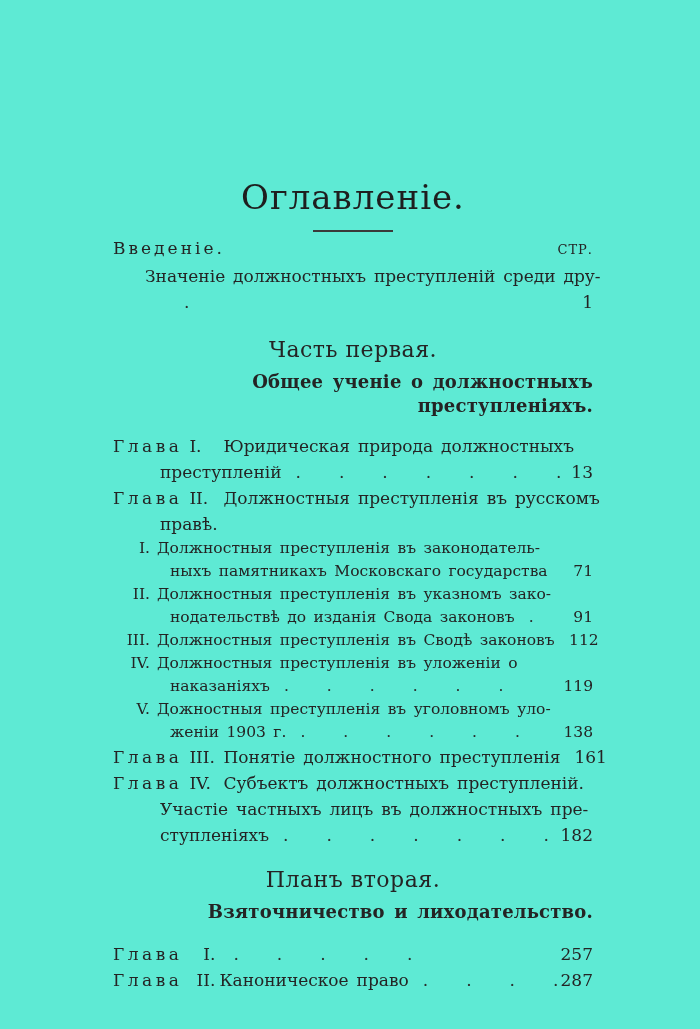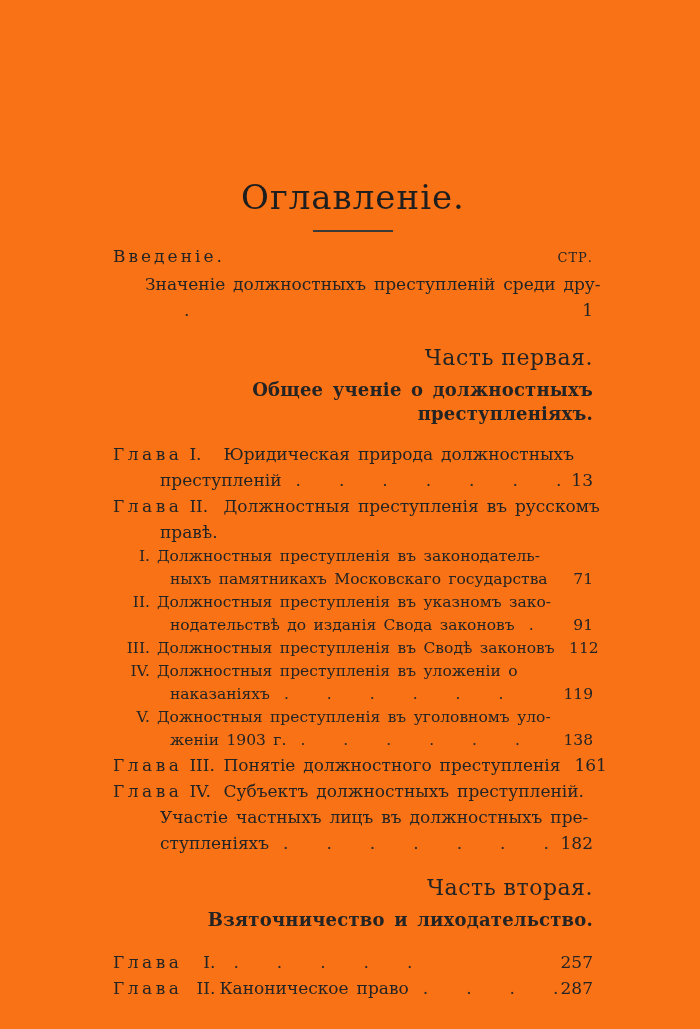--- a/index.html
+++ b/index.html
@@ -4,21 +4,21 @@
 <style>
   html, body {
     margin: 0;
     padding: 0;
     background: #ffffff;
   }
   .page {
     position: relative;
     width: 700px;
     height: 1029px;
-    background: #f97316;
+    background: #5eead4;
     color: #242424;
     font-family: "DejaVu Serif", serif;
     overflow: hidden;
   }
   .content {
     position: absolute;
     left: 113px;
     top: 0;
     width: 480px;
     padding-top: 176px;
@@ -36,32 +36,32 @@
     background: #3a3a3a;
     margin: 12px auto 0 auto;
   }
   .row {
     display: flex;
     align-items: baseline;
     white-space: nowrap;
     line-height: 26px;
     font-size: 17px;
   }
-  .header-row { margin-top: 11px; justify-content: space-between; }
+  .header-row { margin-top: 3px; justify-content: space-between; }
   .intro-heading { letter-spacing: 3px; }
   .col-header {
     font-size: 13px;
     letter-spacing: 1px;
     align-self: flex-start;
     margin-top: 2px;
   }
   .indent1 { padding-left: 32px; }
   .indent2 { padding-left: 57px; }
   .part-heading {
-    text-align: right;
+    text-align: center;
     font-size: 22px;
     line-height: 30px;
     margin-top: 20px;
     letter-spacing: 0.5px;
   }
   .part-subtitle {
     text-align: right;
     font-size: 18px;
     font-weight: bold;
     line-height: 24px;
@@ -212,21 +212,21 @@
       <div class="row cont">
         <span class="txt">Участіе частныхъ лицъ въ должностныхъ пре-</span>
       </div>
       <div class="row cont">
         <span class="txt">ступленіяхъ</span>
         <span class="leaders">.......</span>
         <span class="pagenum">182</span>
       </div>
     </div>
 
-    <div class="part-heading gap-lg">Часть вторая.</div>
+    <div class="part-heading gap-lg">Планъ вторая.</div>
     <div class="part-subtitle">Взяточничество и лиходательство.</div>
 
     <div class="chapters gap-lg">
       <div class="row">
         <span class="ch-label">Глава</span>
         <span class="ch-num num-r">I.</span>
         <span class="leaders">.....</span>
         <span class="pagenum">257</span>
       </div>
       <div class="row">

